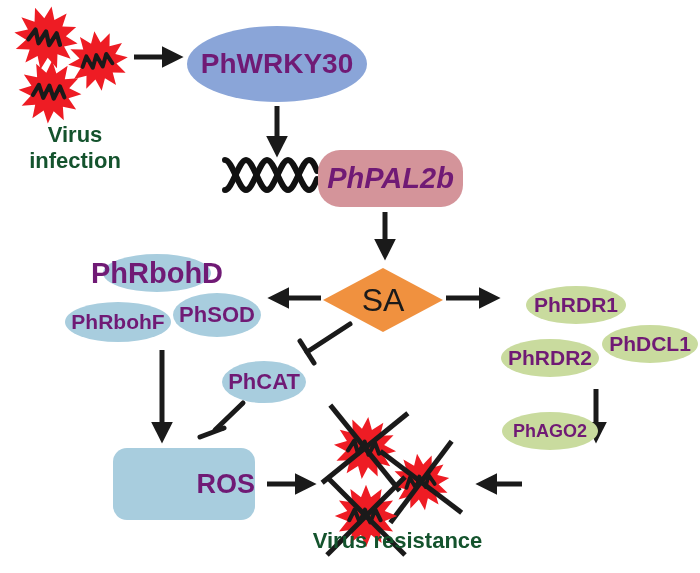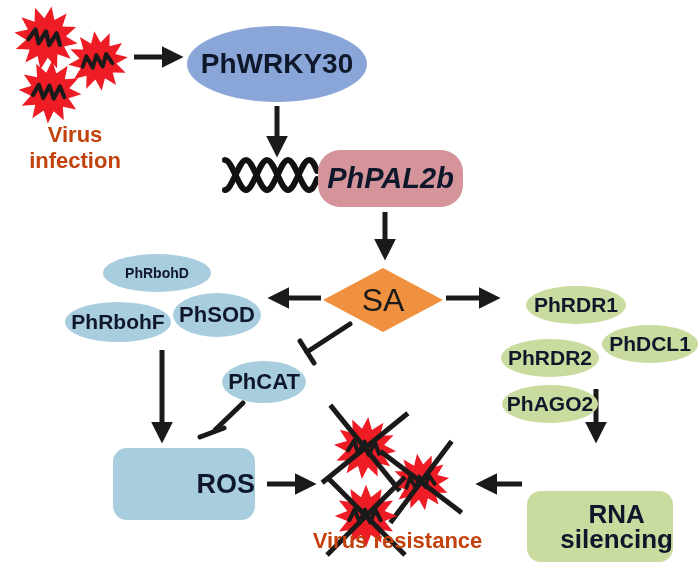--- a/index.html
+++ b/index.html
@@ -7,32 +7,32 @@
     position:relative;
     width:700px;height:573px;
     background:#ffffff;
     font-family:"Liberation Sans","DejaVu Sans",sans-serif;
     overflow:hidden;
   }
   .layer{position:absolute;left:0;top:0;z-index:0;}
   .node{
     position:absolute;z-index:1;
     display:flex;align-items:center;justify-content:center;
-    font-weight:bold;color:#0f172a;text-align:center;
+    font-weight:bold;color:#701a75;text-align:center;
     box-sizing:border-box;
   }
   .ellipse{border-radius:50%;}
   .tf-blue{background:#8aa5d8;}
   .gene-blue{background:#a8cdde;}
   .gene-green{background:#c9db9e;margin-top:44px;}
   .promoter-rose{background:#d4949a;border-radius:22px;}
   .round-box{border-radius:14px;justify-content:flex-end;}
   .italic{font-style:italic;}
   .label{
-    position:absolute;z-index:1;font-weight:bold;color:#c2410c;
+    position:absolute;z-index:1;font-weight:bold;color:#14532d;
     text-align:center;
   }
   .sa-text{
     position:absolute;z-index:1;display:flex;align-items:center;justify-content:center;
     font-weight:normal;color:#1a1a1a;
   }
   .ros-inner{line-height:1.05;}
   .ros-title{font-size:27px;}
   .ros-formula{font-size:15px;letter-spacing:-0.3px;font-family:"DejaVu Sans",sans-serif;}
   .rna-inner{line-height:0.95;font-size:26px;}
@@ -106,36 +106,30 @@
 
   <div class="label" style="left:0px;top:122px;width:150px;font-size:22px;">Virus infection</div>
   <div class="label" style="left:310px;top:528px;width:175px;font-size:22px;">Virus resistance</div>
 
   <div class="node ellipse tf-blue" style="left:187px;top:26px;width:180px;height:76px;font-size:28px;">PhWRKY30</div>
 
   <div class="node promoter-rose italic" style="left:318px;top:150px;width:145px;height:57px;font-size:29px;">PhPAL2b</div>
 
   <div class="sa-text" style="left:323px;top:268px;width:120px;height:64px;font-size:32px;">SA</div>
 
-  <div class="node ellipse gene-blue" style="left:103px;top:254px;width:108px;height:38px;font-size:14px;">PhRbohD</div>
+  <div class="node ellipse gene-blue" style="left:103px;top:254px;width:108px;height:38px;font-size:29px;">PhRbohD</div>
   <div class="node ellipse gene-blue" style="left:65px;top:302px;width:106px;height:40px;font-size:21px;">PhRbohF</div>
   <div class="node ellipse gene-blue" style="left:173px;top:293px;width:88px;height:44px;font-size:22px;">PhSOD</div>
   <div class="node ellipse gene-blue" style="left:222px;top:361px;width:84px;height:42px;font-size:22px;">PhCAT</div>
 
   <div class="node ellipse gene-green" style="left:526px;top:242px;width:100px;height:38px;font-size:21px;">PhRDR1</div>
   <div class="node ellipse gene-green" style="left:501px;top:295px;width:98px;height:38px;font-size:21px;">PhRDR2</div>
   <div class="node ellipse gene-green" style="left:602px;top:281px;width:96px;height:38px;font-size:21px;">PhDCL1</div>
-  <div class="node ellipse gene-green" style="left:502px;top:341px;width:96px;height:38px;font-size:21px;">PhAGO2</div>
+  <div class="node ellipse gene-green" style="left:502px;top:368px;width:96px;height:38px;font-size:18px;">PhAGO2</div>
 
   <div class="node gene-blue round-box" style="left:113px;top:448px;width:142px;height:72px;">
     <div class="ros-inner">
       <div class="ros-title">ROS</div>
     </div>
   </div>
 
-  <div class="node gene-green round-box" style="left:527px;top:447px;width:146px;height:71px;">
-    <div class="rna-inner">
-      <div>RNA</div>
-      <div>silencing</div>
-    </div>
-  </div>
 
 </div>
 
 </body></html>

